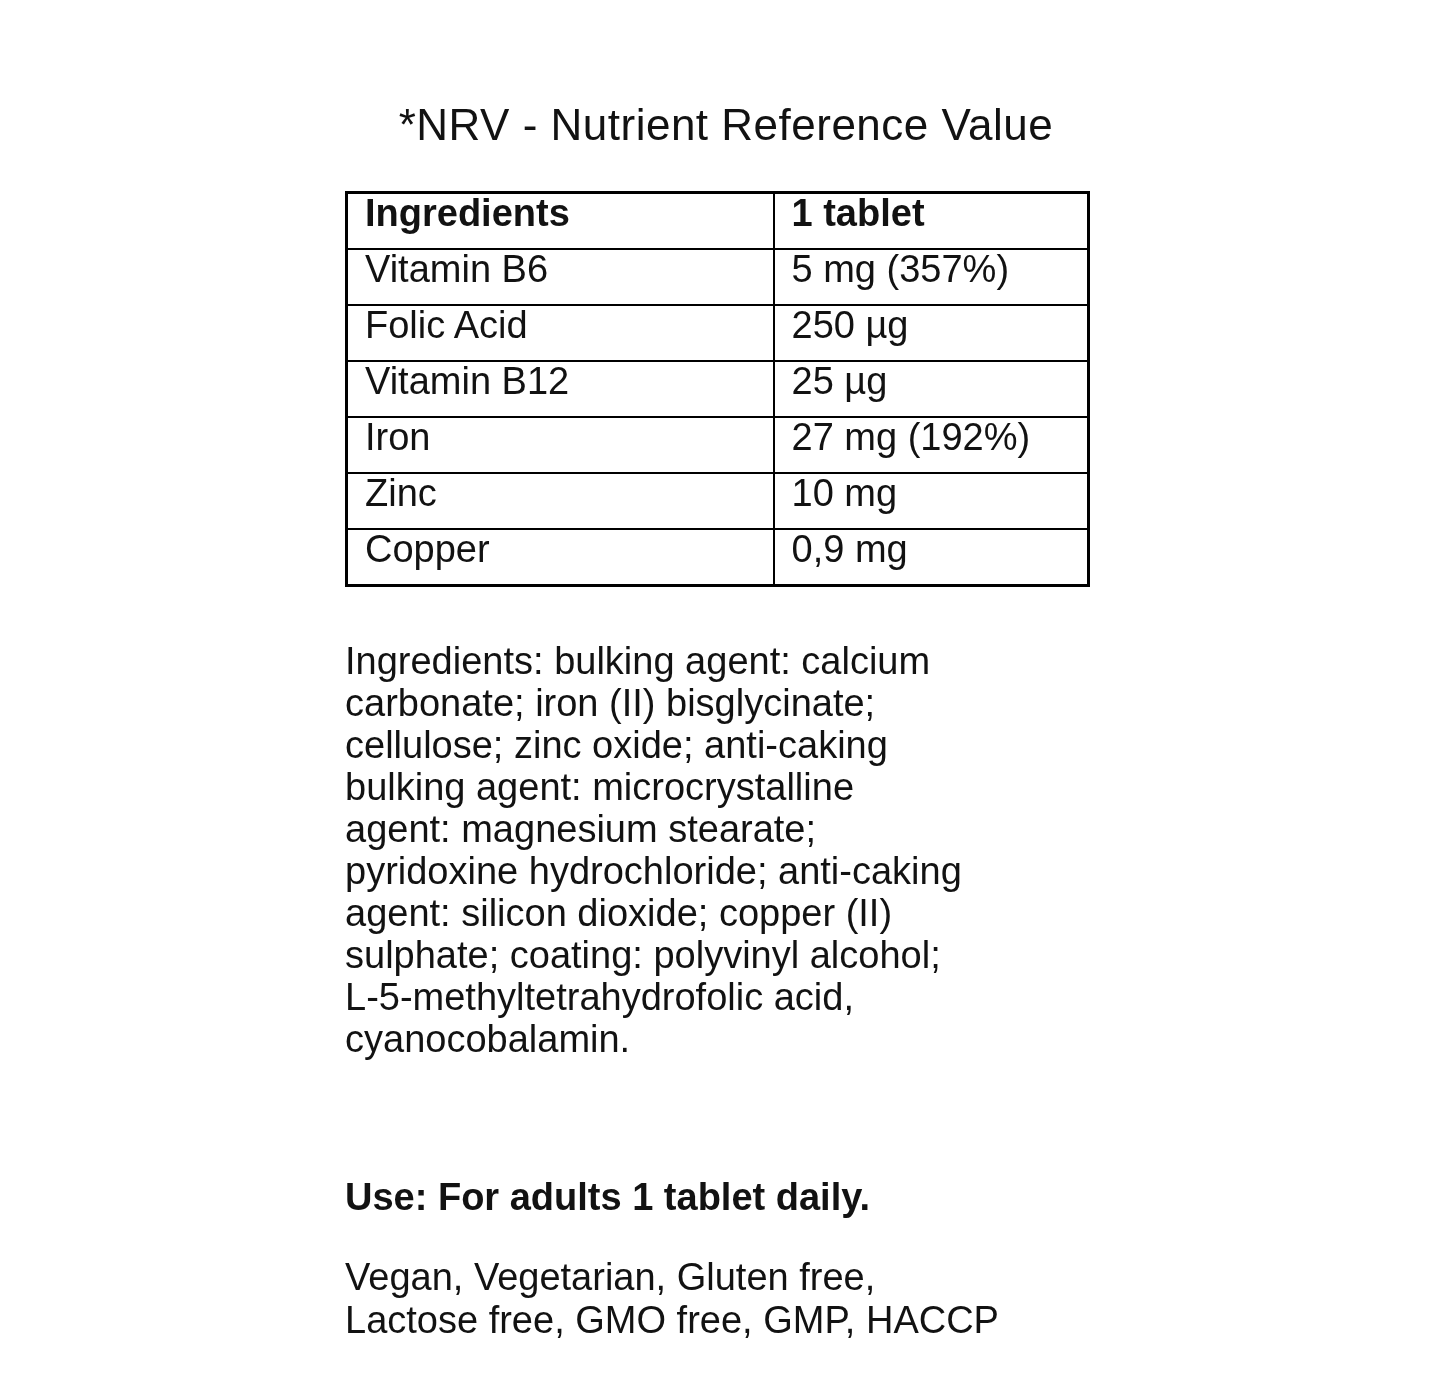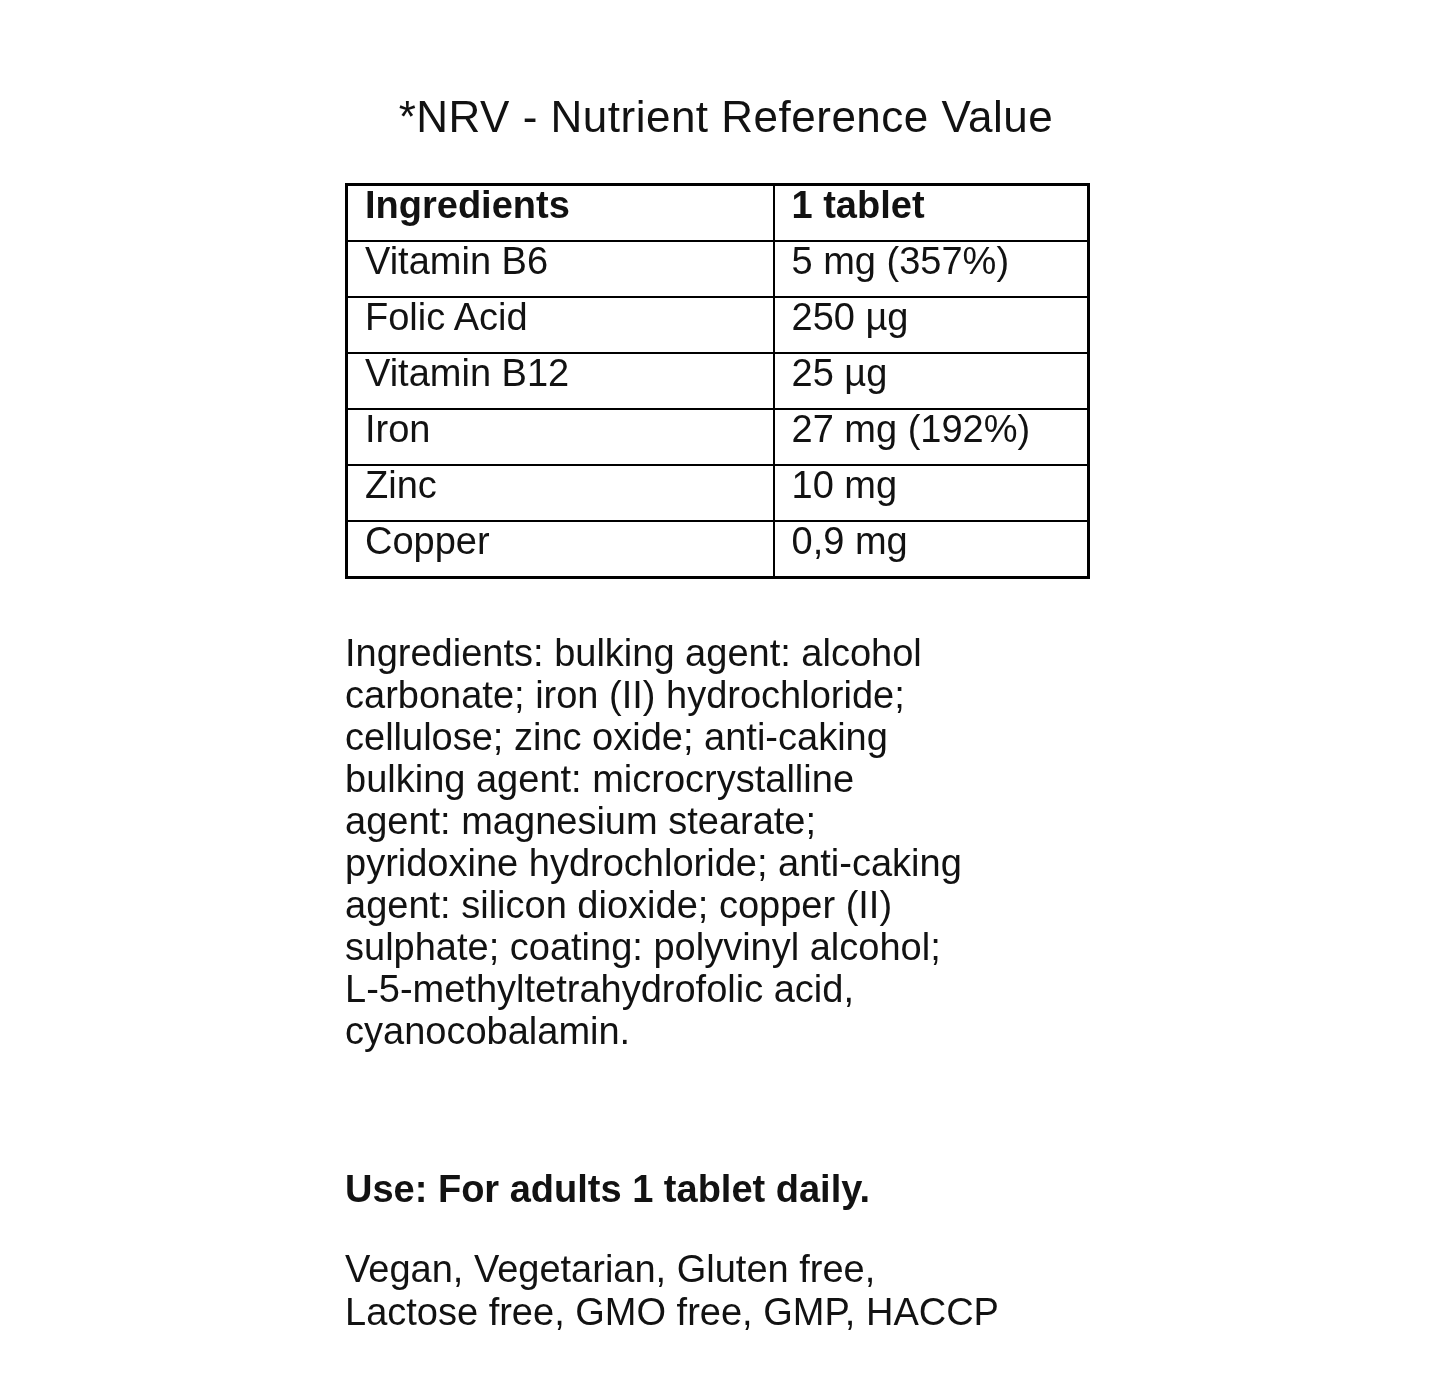--- a/index.html
+++ b/index.html
@@ -12,21 +12,21 @@
     width: 1445px;
     height: 1383px;
     background: #ffffff;
     color: #121212;
     font-family: "Liberation Sans", sans-serif;
     overflow: hidden;
   }
   .content {
     position: absolute;
     left: 345px;
-    top: 0;
+    top: 8px;
     width: 762px;
   }
   .title {
     margin: 0;
     padding-top: 90px;
     font-size: 44px;
     line-height: 53px;
     font-weight: 400;
     text-align: center;
     letter-spacing: 0.5px;
@@ -117,22 +117,22 @@
             <td>10 mg</td>
           </tr>
           <tr>
             <td>Copper</td>
             <td>0,9 mg</td>
           </tr>
         </tbody>
     </table>
 
     <div class="ingredients">
-        <div class="text-line">Ingredients: bulking agent: alcohol</div>
-        <div class="text-line">carbonate; iron (II) hydrochloride;</div>
+        <div class="text-line">Ingredients: bulking agent: calcium</div>
+        <div class="text-line">carbonate; iron (II) bisglycinate;</div>
         <div class="text-line">cellulose; zinc oxide; anti-caking</div>
         <div class="text-line">bulking agent: microcrystalline</div>
         <div class="text-line">agent: magnesium stearate;</div>
         <div class="text-line">pyridoxine hydrochloride; anti-caking</div>
         <div class="text-line">agent: silicon dioxide; copper (II)</div>
         <div class="text-line">sulphate; coating: polyvinyl alcohol;</div>
         <div class="text-line">L-5-methyltetrahydrofolic acid,</div>
         <div class="text-line">cyanocobalamin.</div>
       </div>
 

